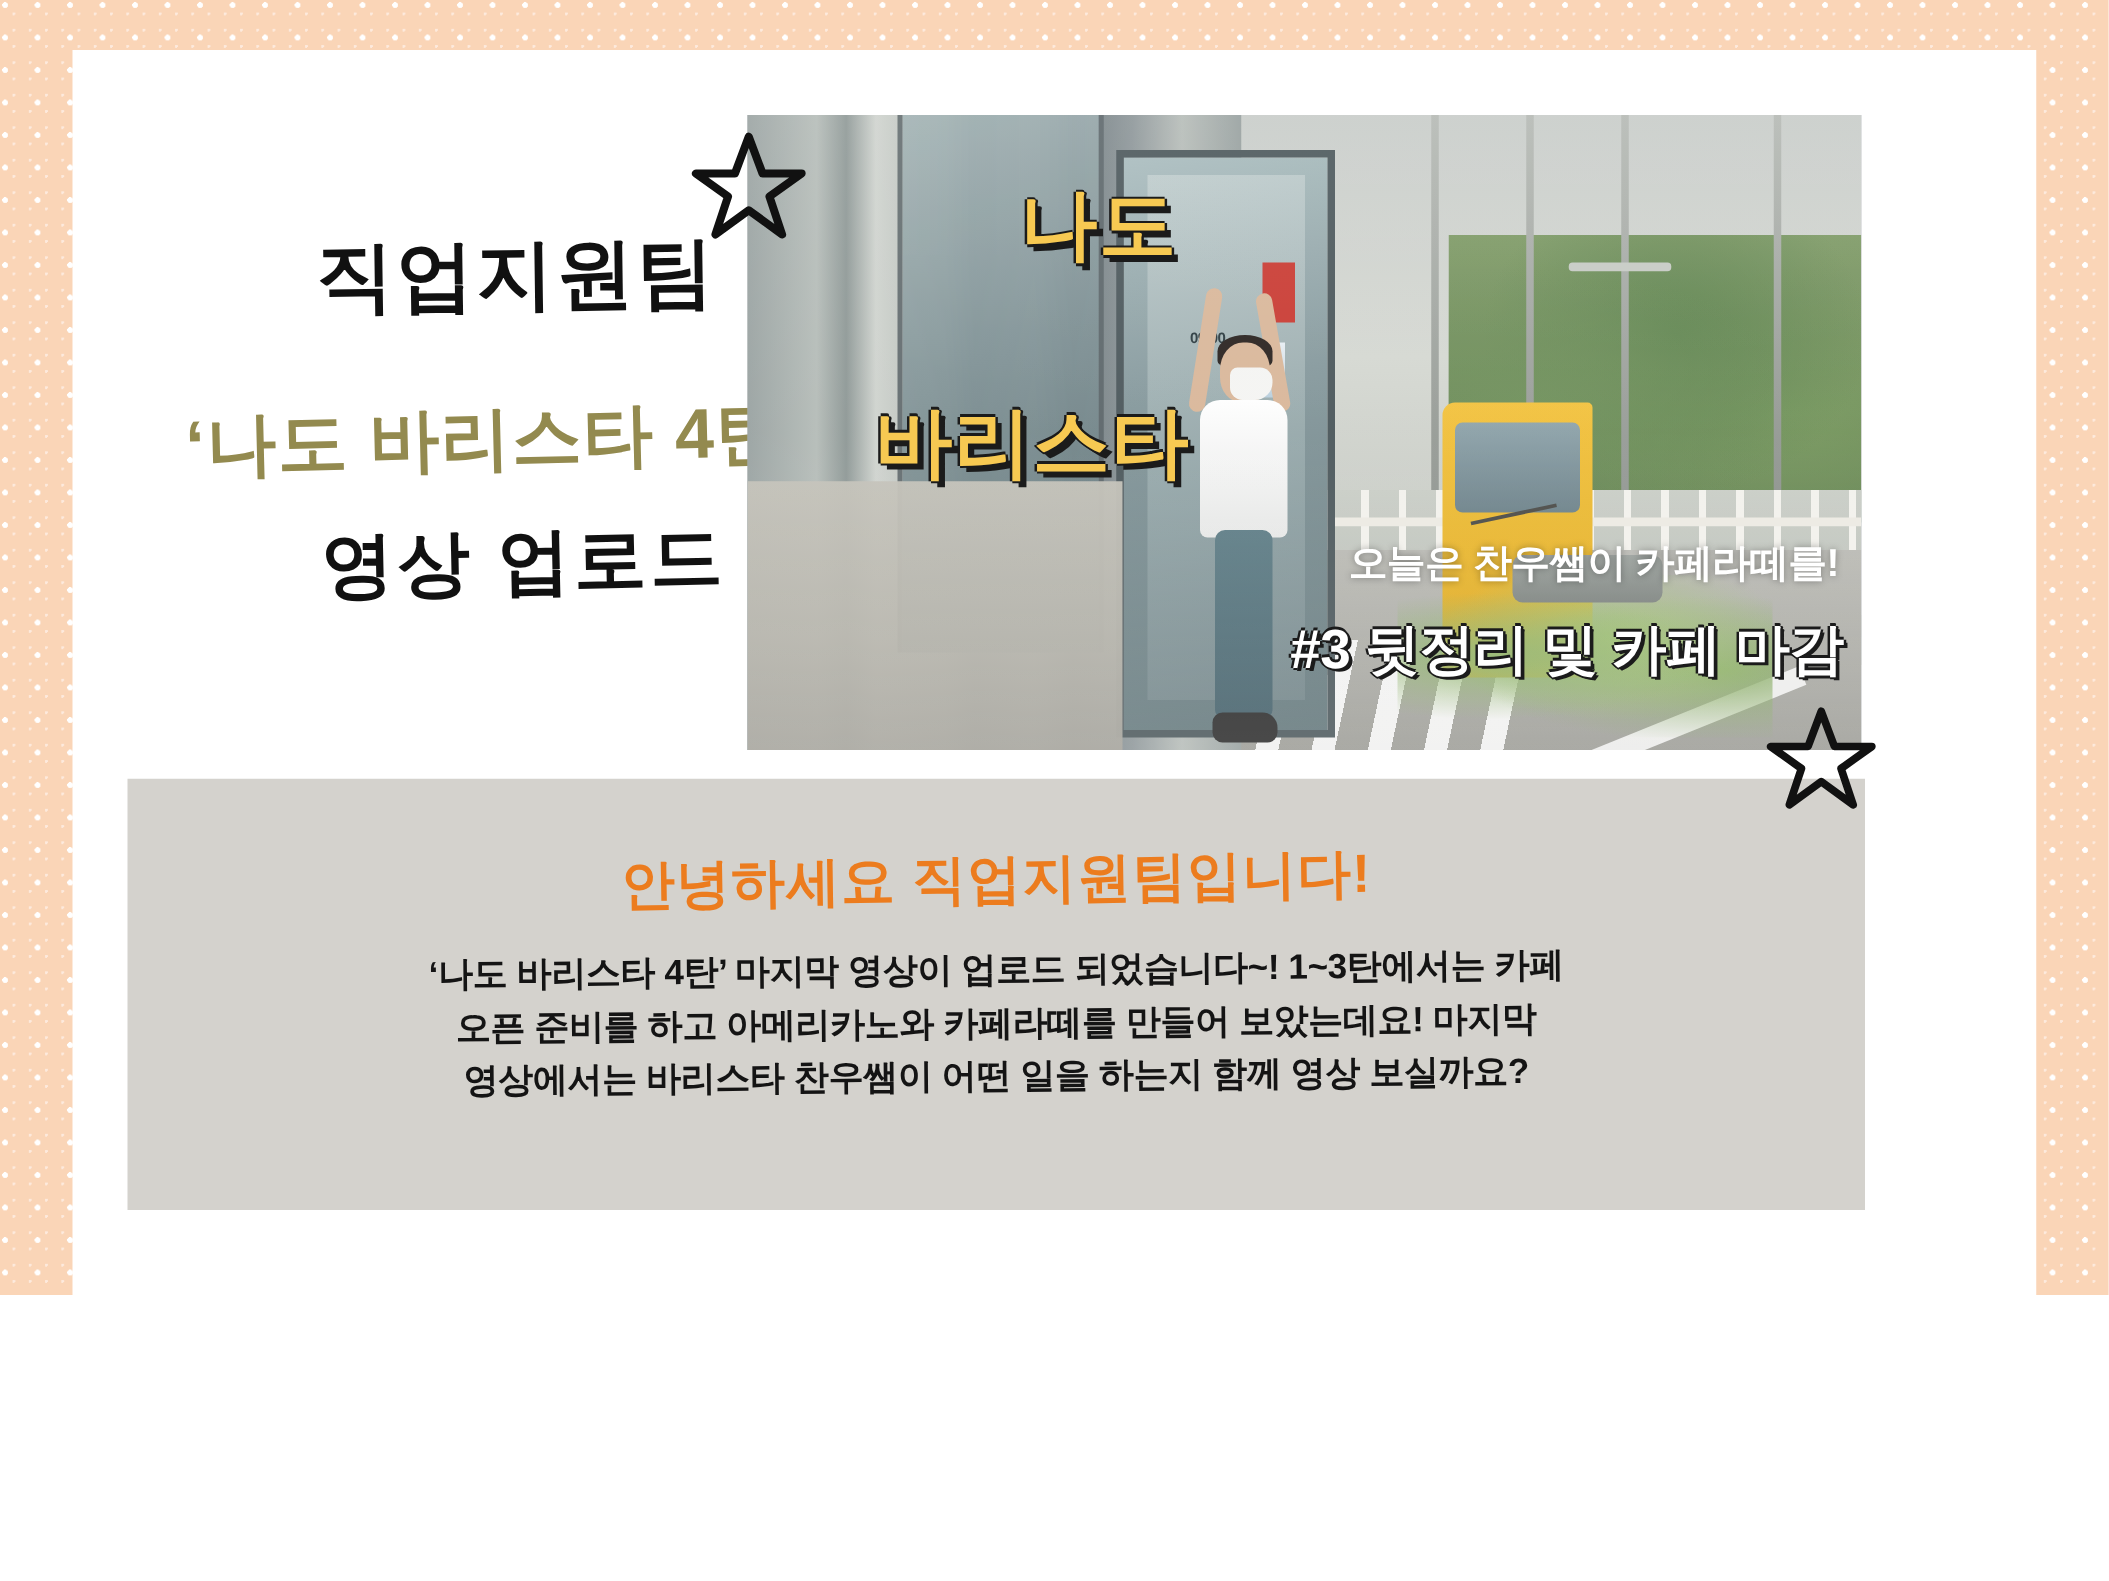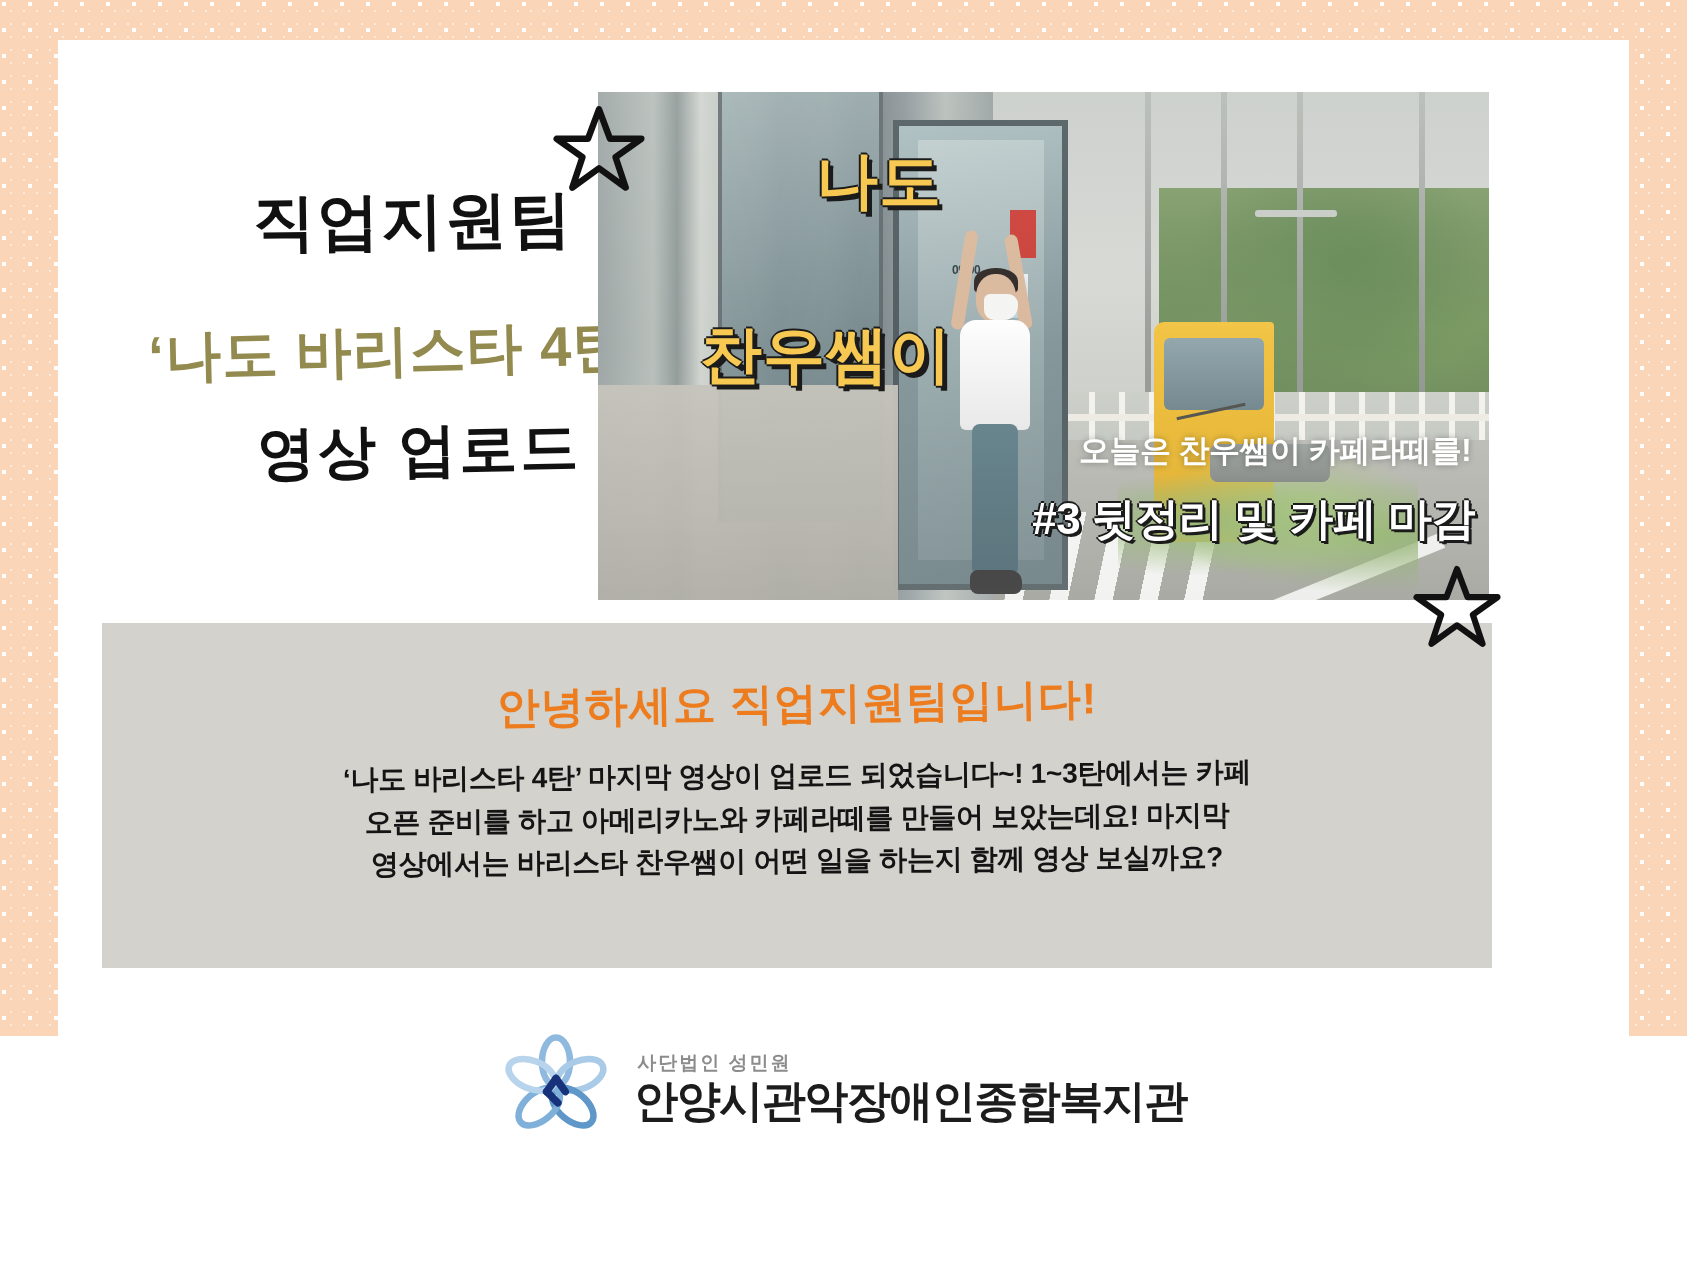--- a/index.html
+++ b/index.html
@@ -391,21 +391,21 @@
         <div class="pp-head"></div>
         <div class="pp-mask"></div>
         <div class="pp-shirt"></div>
         <div class="pp-pants"></div>
         <div class="pp-shoe"></div>
       </div>
 
       <div class="thumb-shade"></div>
 
       <div class="ov-big ov-big-1">나도</div>
-      <div class="ov-big ov-big-2">찬우쌤이</div>
+      <div class="ov-big ov-big-2">바리스타</div>
       <div class="ov-sub">오늘은 찬우쌤이 카페라떼를!</div>
       <div class="ov-tag">#3 뒷정리 및 카페 마감</div>
     </div>
 
     <div class="star star-tl">
       <svg width="92" height="92" viewBox="0 0 100 100">
         <polygon points="50,8 62,40 96,40 68,60 79,93 50,72 21,93 32,60 4,40 38,40" fill="none" stroke="#111111" stroke-width="7" stroke-linejoin="round"></polygon>
       </svg>
     </div>
     <div class="star star-br">
@@ -416,37 +416,15 @@
 
     <div class="gray-box">
       <div class="gb-title">안녕하세요 직업지원팀입니다!</div>
       <div class="gb-body">
         <div>‘나도 바리스타 4탄’ 마지막 영상이 업로드 되었습니다~! 1~3탄에서는 카페</div>
         <div>오픈 준비를 하고 아메리카노와 카페라떼를 만들어 보았는데요! 마지막</div>
         <div>영상에서는 바리스타 찬우쌤이 어떤 일을 하는지 함께 영상 보실까요?</div>
       </div>
     </div>
 
-    <div class="logo-row">
-      <div class="logo-mark">
-        <svg width="112" height="112" viewBox="0 0 120 120">
-          <g fill="none" stroke-width="7" stroke-linecap="round">
-            <ellipse cx="60" cy="34" rx="15" ry="26" stroke="#8fb9de" transform="rotate(0 60 34)"></ellipse>
-            <ellipse cx="86" cy="48" rx="15" ry="26" stroke="#a9cbe8" transform="rotate(68 86 48)"></ellipse>
-            <ellipse cx="78" cy="82" rx="15" ry="26" stroke="#5f97c9" transform="rotate(130 78 82)"></ellipse>
-            <ellipse cx="42" cy="82" rx="15" ry="26" stroke="#7fb0da" transform="rotate(-130 42 82)"></ellipse>
-            <ellipse cx="34" cy="48" rx="15" ry="26" stroke="#b7d4ec" transform="rotate(-68 34 48)"></ellipse>
-          </g>
-          <g fill="none" stroke="#17327a" stroke-width="8" stroke-linecap="round">
-            <path d="M60 52 L50 66"></path>
-            <path d="M60 52 L70 66"></path>
-            <path d="M50 66 L62 78"></path>
-          </g>
-        </svg>
-      </div>
-      <div class="logo-text">
-        <div class="logo-sub">사단법인 성민원</div>
-        <div class="logo-main">안양시관악장애인종합복지관</div>
-      </div>
-    </div>
 
   </div>
 </div>
 
 </body></html>

